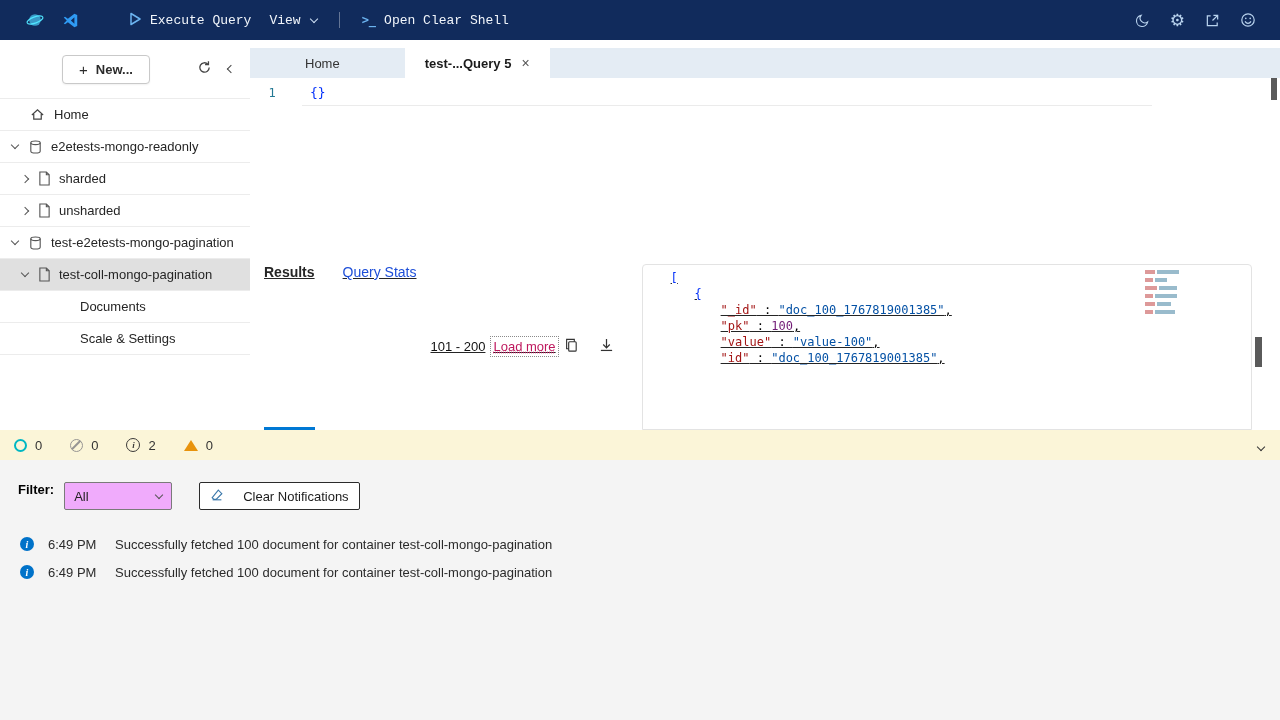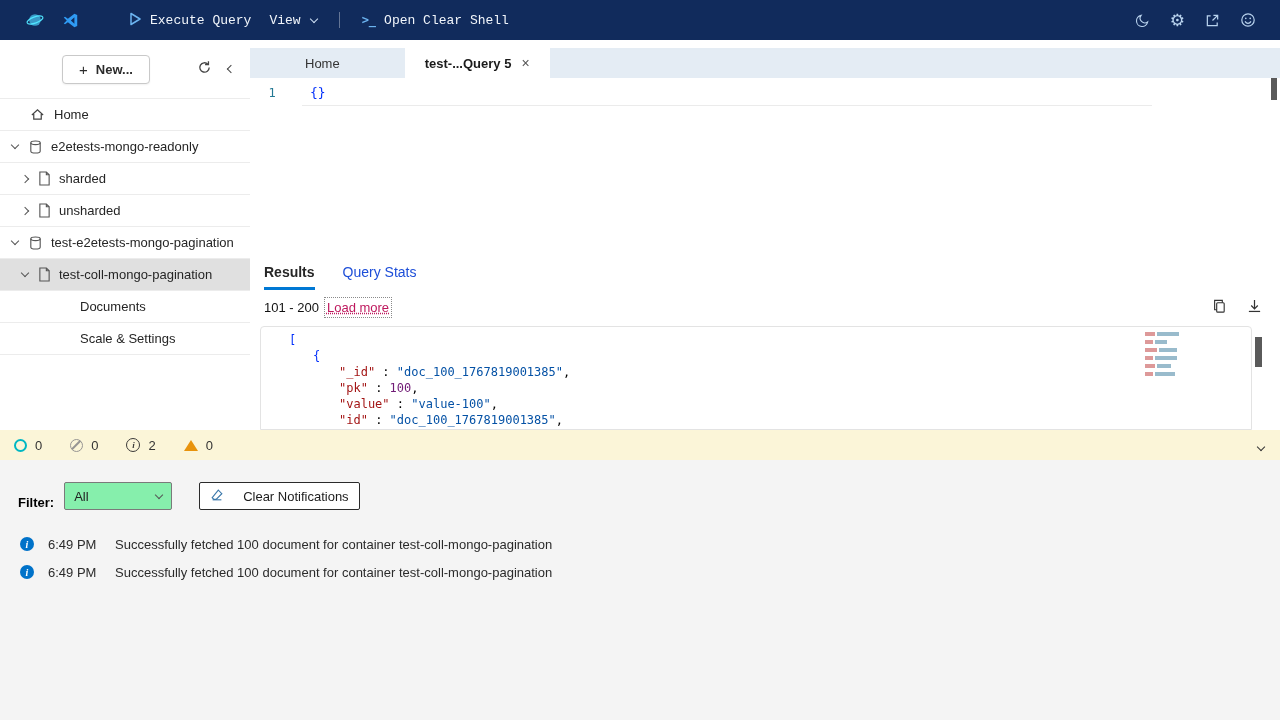--- a/index.html
+++ b/index.html
@@ -46,21 +46,21 @@
   .tab.active { background:#fff; font-weight:700; color:#1b1b1b; margin-left:45px; gap:10px; }
   .tab-close { font-size:14px; font-weight:400; color:#555; }
 
   .editor { position:absolute; top:38px; left:0; right:0; height:177px; background:#fff; }
   .ed-line { display:flex; align-items:center; height:19px; margin-top:5px; font-family:"DejaVu Sans Mono",monospace; font-size:13px; }
   .ed-num { width:44px; text-align:center; color:#237893; font-size:12px; }
   .ed-code { margin-left:16px; color:#0431fa; white-space:pre; }
   .cur-line-border { position:absolute; left:52px; right:128px; top:27px; border-top:1px solid #ebebeb; }
   .ed-scroll { position:absolute; top:0; right:3px; width:6px; height:22px; background:#5a5a5a; }
 
-  .results { position:absolute; top:215px; left:0; right:0; height:175px; background:#fff; display:flex; flex-direction:column; }
+  .results { position:absolute; top:215px; left:0; right:0; height:175px; background:#fff; display:flex; flex-direction:row;text-decoration:underline; }
   .res-tabs { display:flex; gap:28px; padding:9px 0 0 14px; font-size:14px; }
   .res-tab { padding-bottom:7px; color:#1d4ed8; cursor:pointer; }
   .res-tab.active { color:#262626; font-weight:700; border-bottom:3px solid #0078d4; }
   .res-meta { display:flex; align-items:center; gap:8px; padding:8px 18px 0 14px; font-size:13px; color:#111; }
   .load-more { color:#be185d; text-decoration:underline dotted; outline:1px dotted #8a8a8a; outline-offset:2px; cursor:pointer; }
   .meta-icons { margin-left:auto; display:flex; gap:20px; color:#333; }
   .json-box { position:relative; margin:9px 28px 0 10px; flex:1; border:1px solid #e3e3e3; border-radius:4px 4px 0 0; font-family:"DejaVu Sans Mono",monospace; font-size:12px; line-height:16px; padding-top:5px; overflow:hidden; }
   .jline { white-space:pre; }
   .jline span { white-space:pre; }
   .tk-br { color:#0431fa; }
@@ -78,23 +78,23 @@
   .console { position:absolute; top:430px; left:0; right:0; height:290px; background:#f4f4f4; z-index:3; }
   .console-bar { height:30px; background:#fbf5d8; display:flex; align-items:center; gap:28px; padding:0 16px 0 14px; font-size:13px; color:#333; }
   .stat { display:flex; align-items:center; gap:8px; }
   .icon-loading { width:13px; height:13px; border:2px solid #00b7c3; border-radius:50%; }
   .icon-cancel { position:relative; width:13px; height:13px; border:1.5px solid #979593; border-radius:50%; }
   .icon-cancel::after { content:""; position:absolute; left:-1px; top:4.5px; width:12px; height:1.5px; background:#979593; transform:rotate(-45deg); }
   .icon-info-dark { width:14px; height:14px; border:1.5px solid #3b3a39; border-radius:50%; color:#3b3a39; font-size:9px; font-weight:700; display:flex; align-items:center; justify-content:center; font-family:"Liberation Serif",serif; font-style:italic; }
   .icon-warn { width:0; height:0; border-left:7px solid transparent; border-right:7px solid transparent; border-bottom:11px solid #e8930c; }
   .console-chev { margin-left:auto; color:#333; }
 
-  .filter-row { display:flex; align-items:flex-end; padding:22px 0 0 18px; font-size:13px; }
+  .filter-row { display:flex; align-items:flex-start; padding:22px 0 0 18px; font-size:13px; }
   .filter-label { font-weight:700; color:#000; }
-  .select { margin-left:10px; width:108px; height:28px; border:1px solid #7a7a7a; border-radius:2px; background:#86efac; display:flex; align-items:center; justify-content:space-between; padding:0 9px; color:#222; cursor:pointer; }
+  .select { margin-left:10px; width:108px; height:28px; border:1px solid #7a7a7a; border-radius:2px; background:#f0abfc; display:flex; align-items:center; justify-content:space-between; padding:0 9px; color:#222; cursor:pointer; }
   .select .chev { color:#555; }
   .clear-btn { margin-left:27px; height:28px; border:1px solid #2b2b2b; border-radius:2px; background:#fff; display:flex; align-items:center; gap:19px; padding:0 10px; font-size:13px; color:#1b1b1b; cursor:pointer; }
   .notif-list { margin-top:20px; }
   .notif { display:flex; align-items:center; height:28px; padding-left:20px; font-size:13px; color:#2b2b2b; }
   .icon-info-blue { width:14px; height:14px; border-radius:50%; background:#0072c9; color:#fff; font-size:10px; font-weight:700; display:flex; align-items:center; justify-content:center; font-family:"Liberation Serif",serif; font-style:italic; flex:0 0 auto; }
   .notif-time { margin-left:14px; width:62px; }
   .notif-msg { margin-left:5px; }
 </style>
 </head>
 <body>

